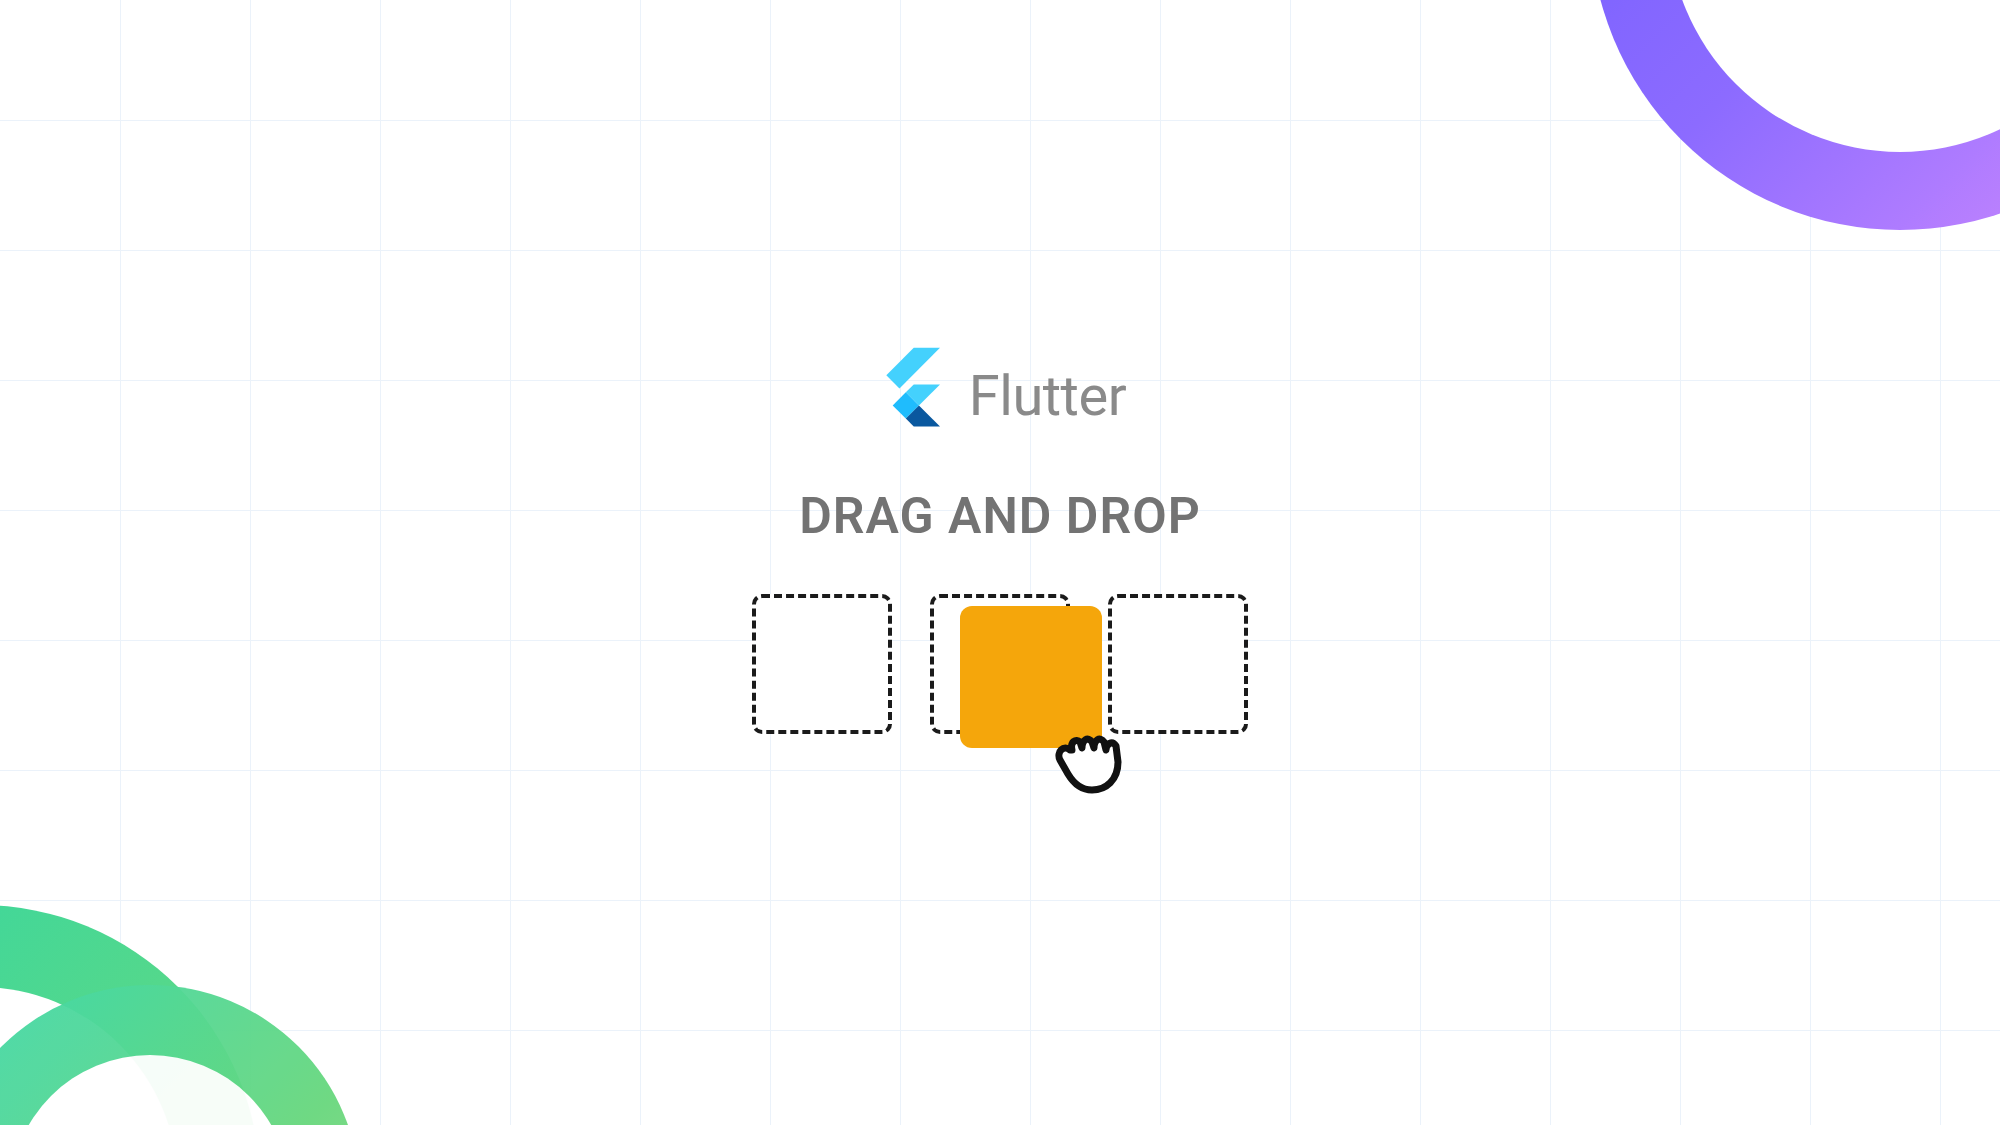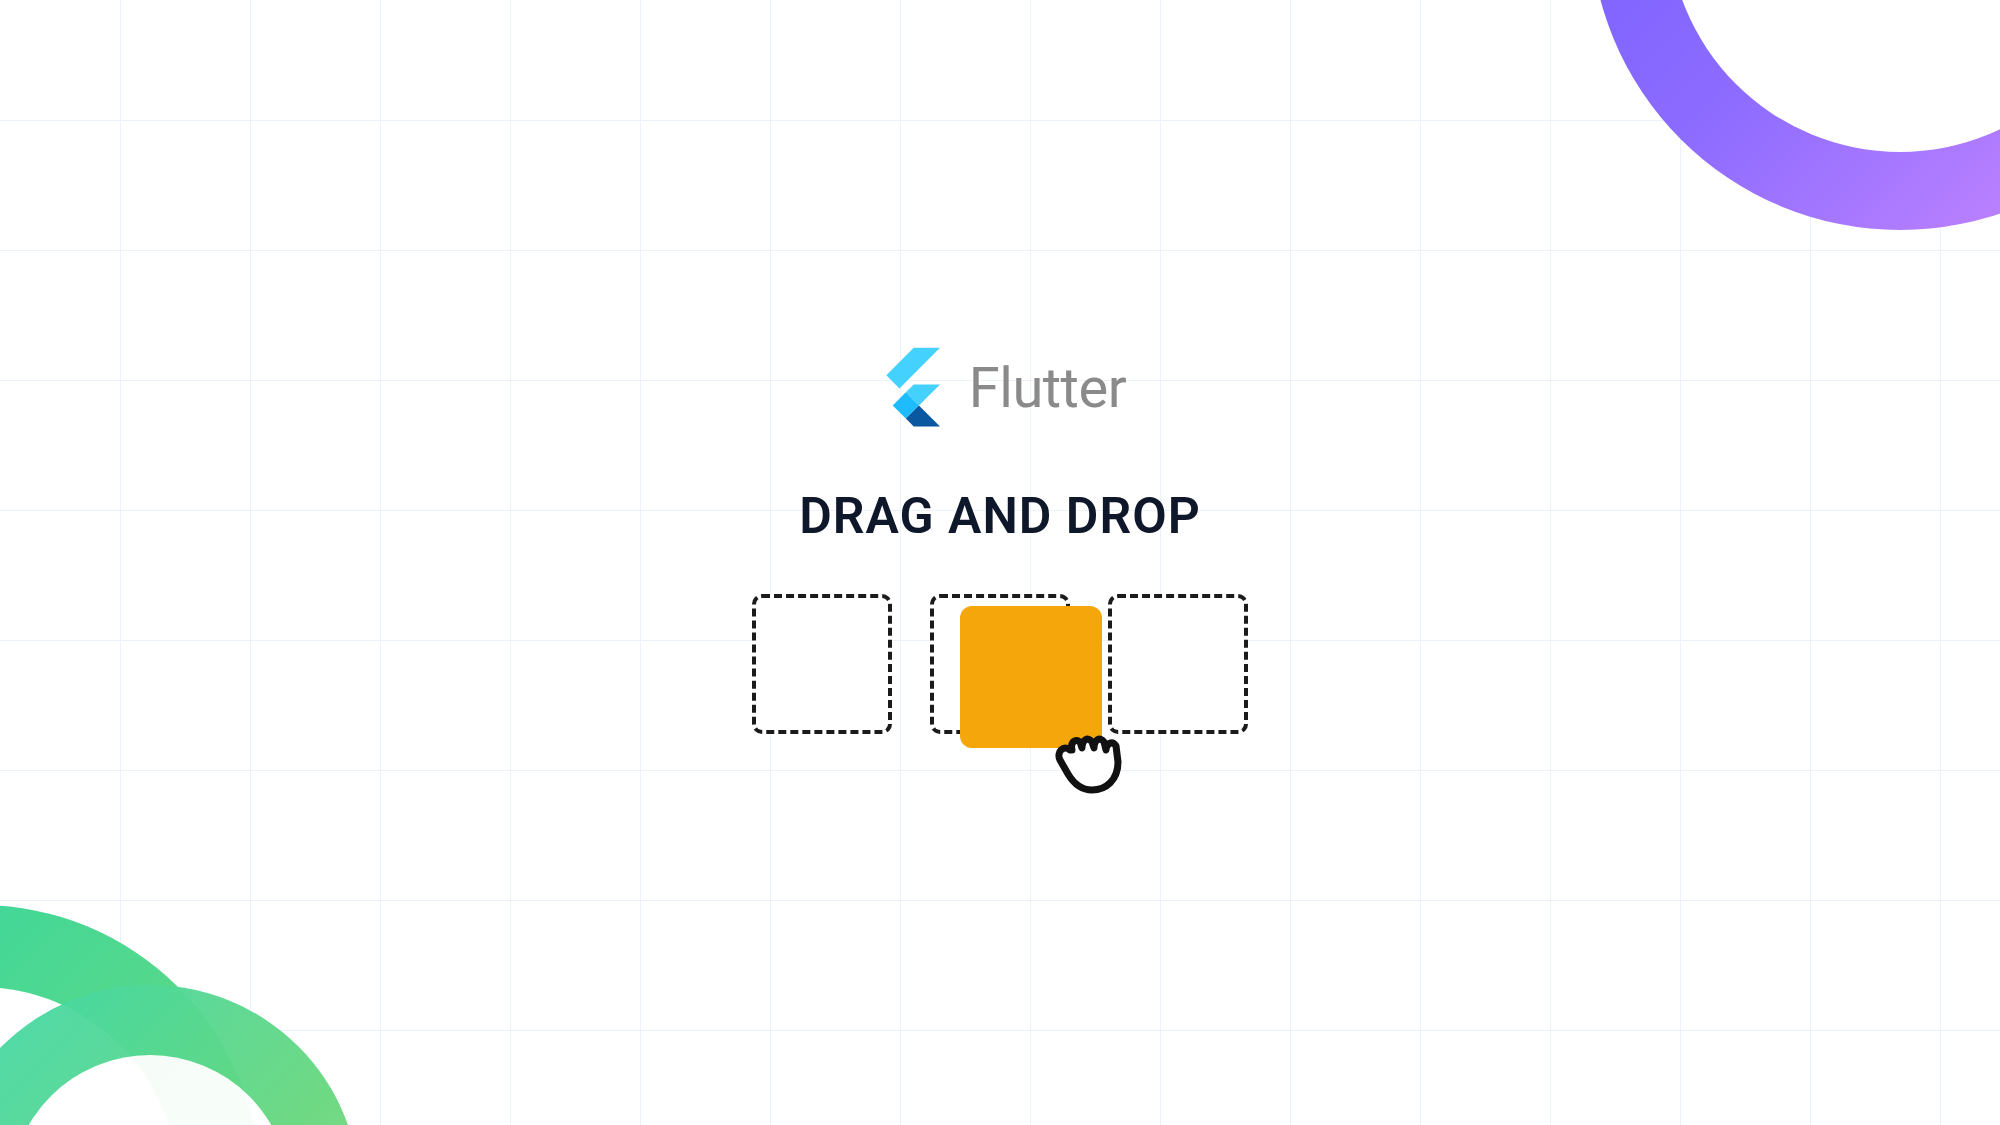--- a/index.html
+++ b/index.html
@@ -64,38 +64,38 @@
       display: flex;
       flex-direction: column;
       align-items: center;
       justify-content: center;
       z-index: 2;
       transform: translateY(-40px);
     }
 
     .brand {
       display: flex;
-      align-items: center;
+      align-items: flex-end;
       gap: 29px;
       margin-bottom: 58px;
       margin-top: 36px;
     }
     .brand svg { display: block; }
     .brand-name {
       font-size: 56px;
       font-weight: 400;
       color: #8a8a8a;
       letter-spacing: -0.5px;
     }
 
     .headline {
       font-size: 50px;
       font-weight: 600;
       letter-spacing: 1px;
-      color: #0f172a;
+      color: #737373;
       text-align: center;
       line-height: 1.18;
       margin-bottom: 48px;
     }
 
     .dnd {
       position: relative;
       display: flex;
       gap: 38px;
     }

